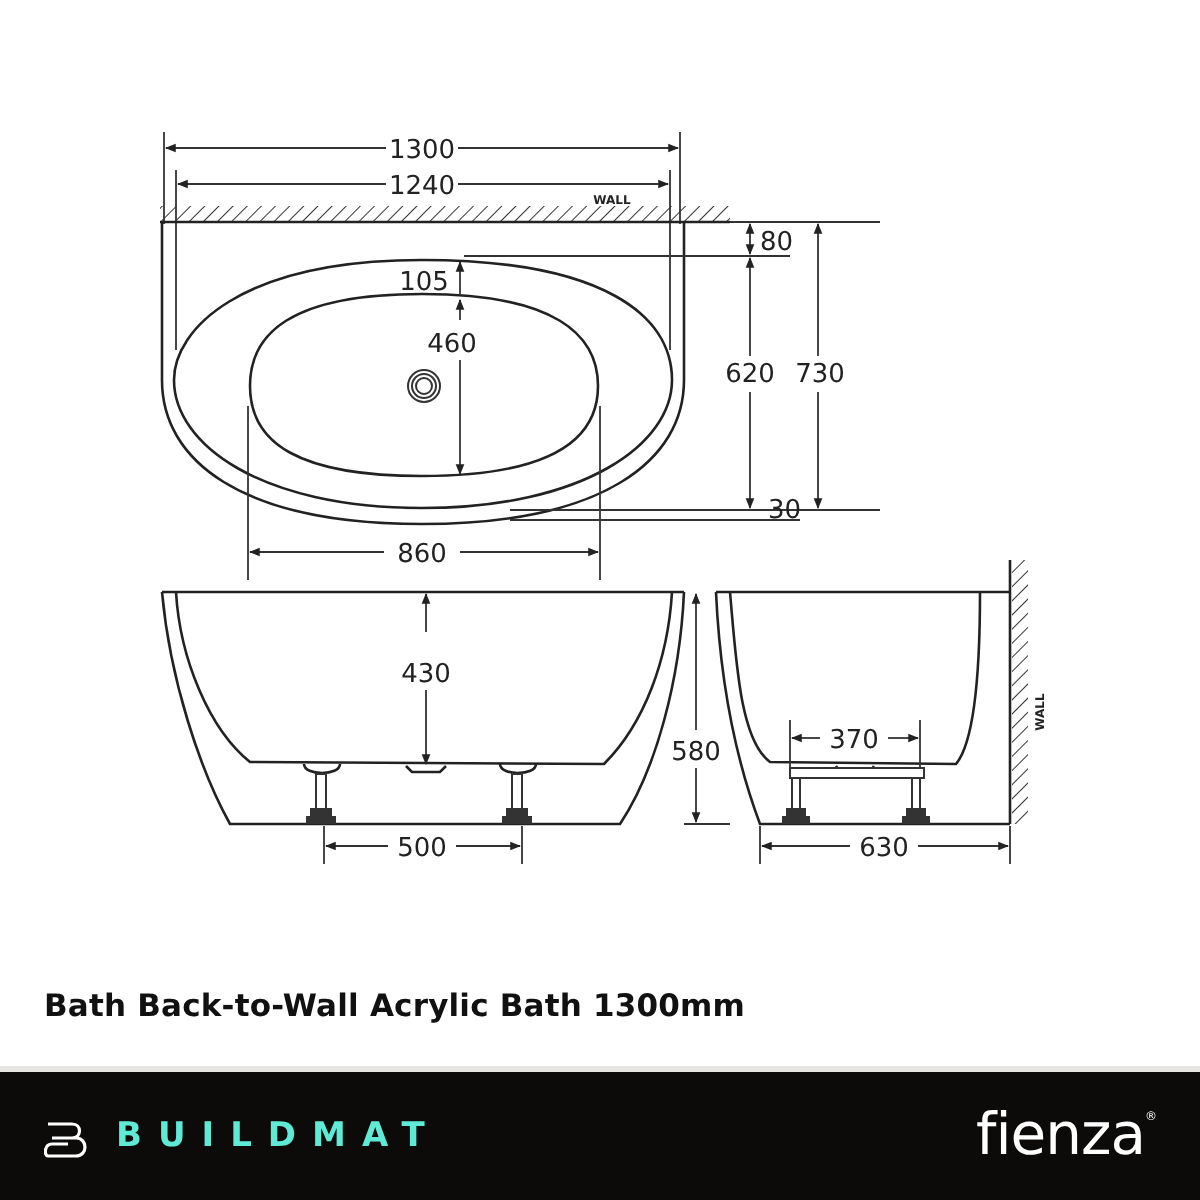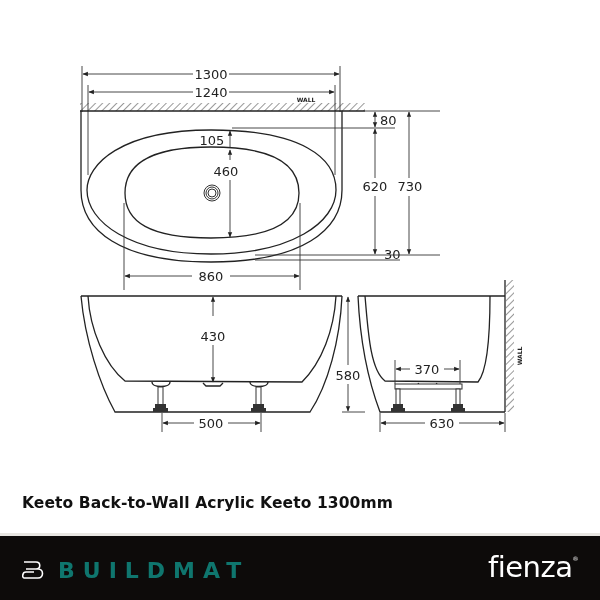--- a/index.html
+++ b/index.html
@@ -1,21 +1,21 @@
 <!DOCTYPE html>
 <html><head>
   <meta charset="utf-8">
   <style>
     html, body { margin: 0; padding: 0; }
     body { width: 600px; height: 600px; background: #ffffff; position: relative; overflow: hidden; font-family: "Liberation Sans", sans-serif; }
     #drawing { position: absolute; left: 0; top: 0; width: 600px; height: 480px; }
     .title { position: absolute; left: 22px; top: 494px; font-size: 15.5px; font-weight: bold; color: #111; letter-spacing: 0.1px; font-family: "DejaVu Sans", sans-serif; }
     .footer { position: absolute; left: 0; top: 533px; width: 600px; height: 67px; background: #0d0b0a; border-top: 3px solid #e8e6e2; box-sizing: border-box; }
     .bm-logo { position: absolute; left: 22px; top: 24px; width: 24px; height: 20px; }
-    .bm-text { position: absolute; left: 58px; top: 22px; color: #0f766e; font-size: 22px; font-weight: bold; letter-spacing: 8px; font-family: "DejaVu Sans", sans-serif; }
+    .bm-text { position: absolute; left: 58px; top: 22px; color: #5eead4; font-size: 17px; font-weight: bold; letter-spacing: 8px; font-family: "DejaVu Sans", sans-serif; }
     .fz-text { position: absolute; right: 22px; top: 14px; color: #ffffff; font-size: 29px; font-family: "DejaVu Sans", sans-serif; letter-spacing: -0.5px; }
     .fz-reg { font-size: 6px; vertical-align: top; position: relative; top: 5px; }
     svg text { font-family: "DejaVu Sans", sans-serif; font-size: 13px; fill: #222; }
     .dim { stroke: #333; stroke-width: 0.9; fill: none; }
     .outline { stroke: #222; stroke-width: 1.3; fill: none; }
   </style>
 </head>
 <body>
 
 <svg id="drawing" viewBox="0 0 600 480" xmlns="http://www.w3.org/2000/svg">
@@ -157,21 +157,21 @@
     <text x="427" y="374" text-anchor="middle">370</text>
 
     <line class="dim" x1="380" y1="413" x2="380" y2="432"></line>
     <line class="dim" x1="505" y1="413" x2="505" y2="432"></line>
     <line class="dim" x1="381" y1="423" x2="425" y2="423" marker-start="url(#arr)"></line>
     <line class="dim" x1="459" y1="423" x2="504" y2="423" marker-end="url(#arr)"></line>
     <text x="442" y="428" text-anchor="middle">630</text>
   </g>
 </svg>
 
-<div class="title">Keeto Back-to-Wall Acrylic Keeto 1300mm</div>
+<div class="title">Bath Back-to-Wall Acrylic Bath 1300mm</div>
 
 <div class="footer">
   <svg class="bm-logo" viewBox="0 0 24 20">
     <path d="M2,2 L14,2 C19,2 19,9 14,9 L4,9 M4,9 L16,9 C22,9 22,18 16,18 L2,18 C0,18 0,12 4,12 L12,12" fill="none" stroke="#fff" stroke-width="1.6"></path>
   </svg>
   <div class="bm-text">BUILDMAT</div>
   <div class="fz-text"><span>fienza</span><span class="fz-reg">®</span></div>
 </div>
 
 </body></html>

